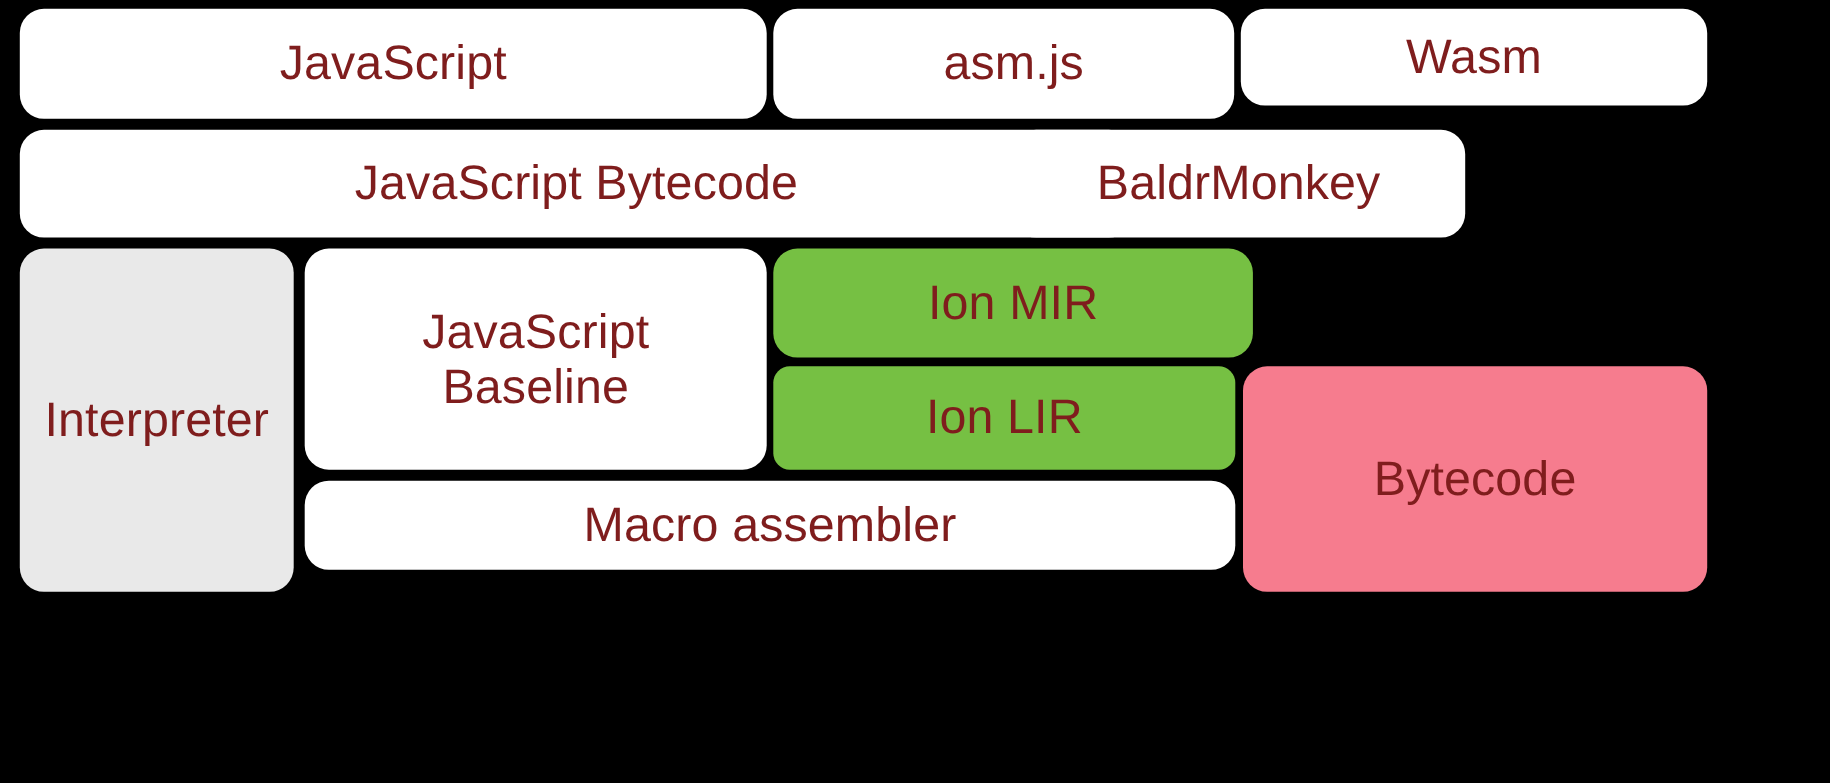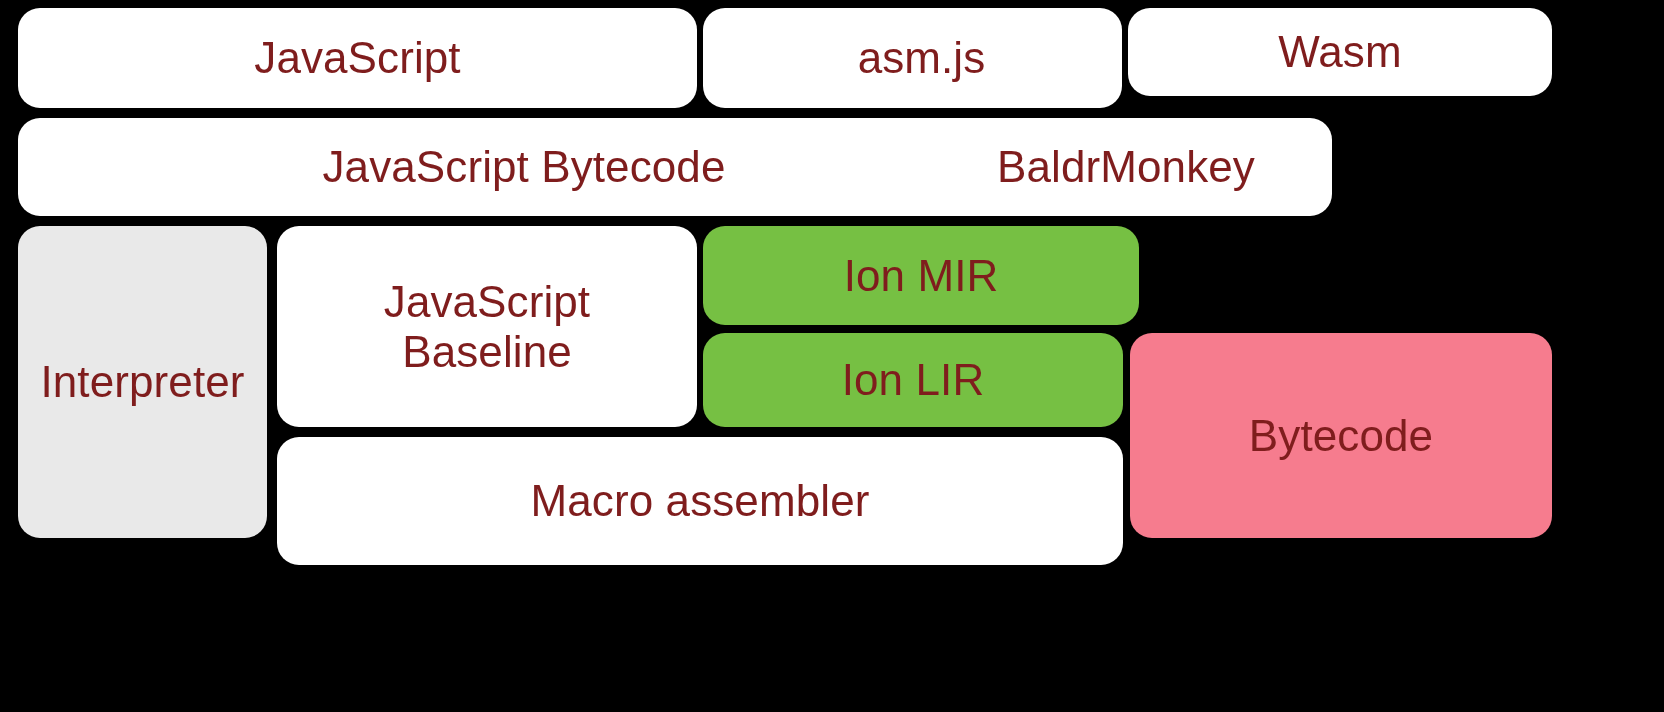--- a/index.html
+++ b/index.html
@@ -69,25 +69,25 @@
 
   <div class="box fill-white" style="left:277px; top:226px; width:420px; height:201px;">
     <span>JavaScript
 Baseline</span>
   </div>
 
   <div class="box fill-green" style="left:703px; top:226px; width:436px; height:99px;">
     <span>Ion MIR</span>
   </div>
 
-  <div class="box fill-green" style="left:703px; top:333px; width:420px; height:94px;">
+  <div class="box fill-green" style="left:703px; top:333px; width:420px; height:94px;border-radius:15px;">
     <span>Ion LIR</span>
   </div>
 
-  <div class="box fill-white" style="left:277px; top:437px; width:846px; height:128px;">
+  <div class="box fill-white" style="left:277px; top:437px; width:846px; height:81px;">
     <span>Macro assembler</span>
   </div>
 
   <div class="box fill-pink" style="left:1130px; top:333px; width:422px; height:205px;">
     <span>Bytecode</span>
   </div>
 
 
 </div>
 

